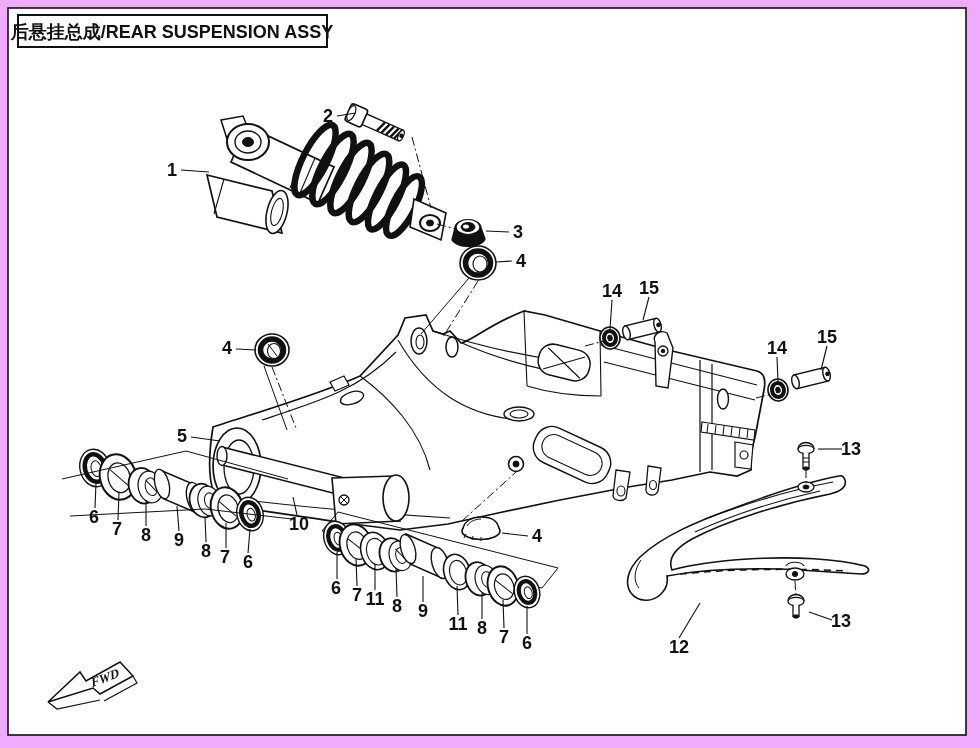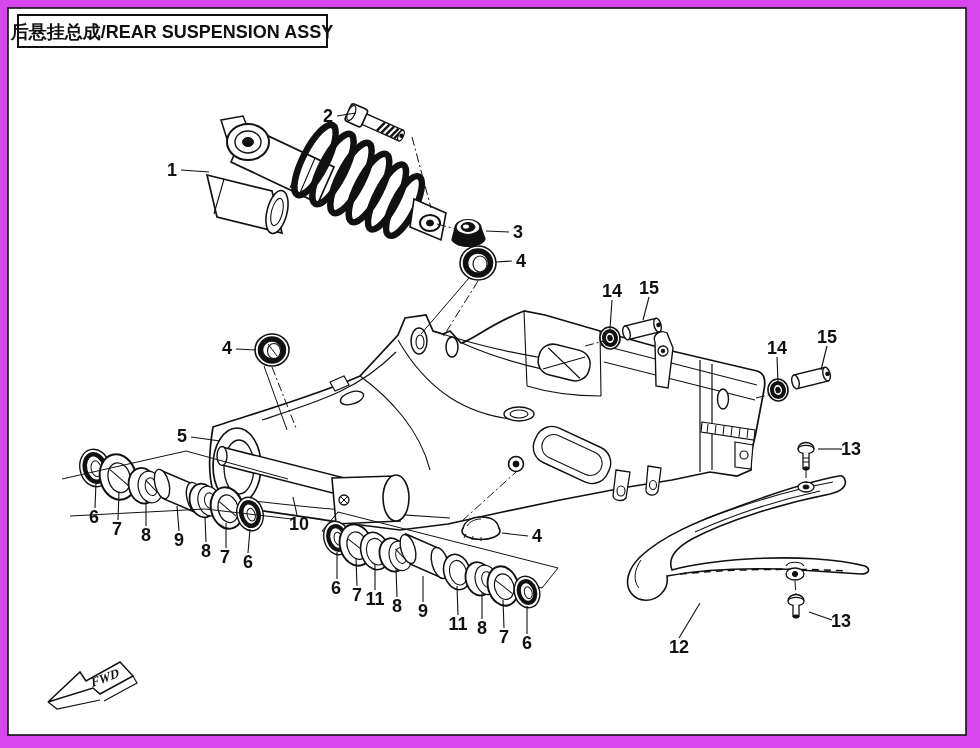--- a/index.html
+++ b/index.html
@@ -1,16 +1,16 @@
 <!DOCTYPE html>
 <html><head>
 <meta charset="utf-8">
 <style>
   html,body{margin:0;padding:0;background:#ffffff;}
-  .page{position:relative;width:980px;height:748px;background:#d946ef;overflow:hidden;
+  .page{position:relative;width:980px;height:748px;background:#f0abfc;overflow:hidden;
         font-family:"Liberation Sans",sans-serif;}
   svg{position:absolute;left:0;top:0;}
   .callout{font:700 18px "Liberation Sans",sans-serif;fill:#111;text-anchor:middle;}
   .title-text{font:700 18px "Liberation Sans",sans-serif;fill:#111;text-anchor:middle;}
   .fwd-text{font:italic 700 13px "Liberation Serif",serif;fill:#111;text-anchor:middle;}
   .ln{stroke:#111;fill:none;}
   .part{stroke:#111;fill:#ffffff;}
   .dark{fill:#111;stroke:#111;}
 </style>
 </head>

